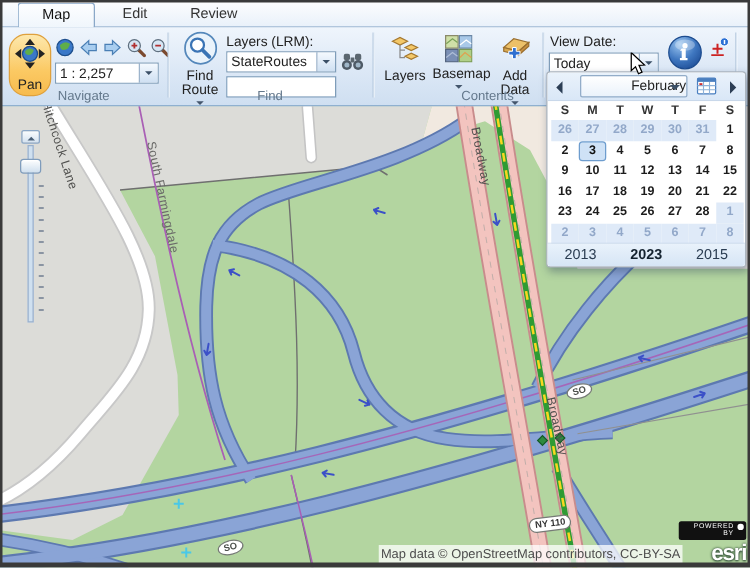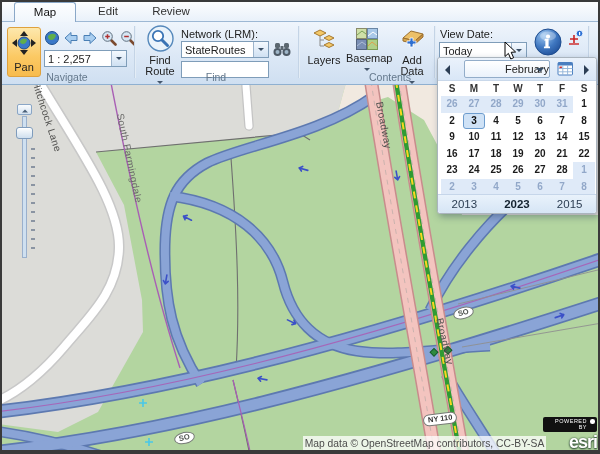--- a/index.html
+++ b/index.html
@@ -13,21 +13,21 @@
   .tab{position:absolute;top:2px;height:20px;line-height:19px;text-align:center;
     font-size:11.5px;color:#333;cursor:default;}
   .tab.active{background:linear-gradient(#fdfeff,#f0f6fc);border:1px solid #8aa8c8;border-bottom:none;
     border-radius:3px 3px 0 0;color:#111;}
   
   .ribbon{position:absolute;left:0;top:22px;width:600px;height:63px;
     background:linear-gradient(#eff5fc,#dce8f6 55%,#cfdff1);border-bottom:1px solid #8fb0d0;z-index:5;}
   .divider{position:absolute;top:4px;height:52px;width:2px;
     background:linear-gradient(90deg,#b4c8de,#f4f9fe);}
   .grouplabel{position:absolute;bottom:1px;font-size:10.5px;color:#64788c;text-align:center;}
-  .panbtn{position:absolute;left:7px;top:5px;width:34px;height:50px;border:1px solid #dfa13d;border-radius:3px;
+  .panbtn{position:absolute;left:7px;top:5px;width:34px;height:50px;border:1px solid #dfa13d;border-radius:14px;
     background:linear-gradient(#fde8ad,#fbc963 60%,#f7bb4e);text-align:center;padding-top:3px;cursor:pointer;}
   .panbtn .lbl{font-size:11px;color:#222;margin-top:2px;}
   .navicons{position:absolute;left:44px;top:8px;display:flex;gap:3px;}
   .icbtn{width:16px;height:16px;display:inline-block;cursor:pointer;}
   .combo{position:absolute;display:flex;height:17px;border:1px solid #7f9db9;background:#fff;}
   .combo input{flex:1;border:none;outline:none;font-size:11px;padding:0 3px;min-width:0;background:#fff;color:#222;}
   .ddbtn{width:15px;height:100%;background:linear-gradient(#f4f9fe,#cfe0f2);border-left:1px solid #9db4cc;
     position:relative;cursor:pointer;flex:0 0 15px;}
   .ddbtn::after{content:"";position:absolute;left:50%;top:50%;transform:translate(-50%,-35%);
     border:3.5px solid transparent;border-top-color:#3a4f66;}
@@ -155,21 +155,21 @@
         <svg width="27" height="27" viewBox="0 0 27 27">
           <circle cx="13.5" cy="13.5" r="12.5" fill="#eaf3fb" stroke="#5588bb" stroke-width="1.4"></circle>
           <circle cx="11" cy="11" r="5.2" fill="#fff" stroke="#3a74b5" stroke-width="1.8"></circle>
           <line x1="15" y1="15" x2="20.5" y2="20.5" stroke="#3a74b5" stroke-width="3" stroke-linecap="round"></line>
         </svg>
       </span>
       <div class="cap"><span>Find</span><br>
       <span>Route</span></div>
       <span class="caret"></span>
     </div>
-    <div class="fieldlbl" style="left:181px;top:6px;">Network (LRM):</div>
+    <div class="fieldlbl" style="left:181px;top:6px;">Layers (LRM):</div>
     <div class="combo" style="left:181px;top:19px;width:88px;">
       <input readonly="" value="StateRoutes" style="">
       <div class="ddbtn"></div>
     </div>
     <span class="icbtn" style="position:absolute;left:273px;top:20px;width:18px;">
       <svg width="18" height="15" viewBox="0 0 18 15">
         <rect x="2" y="1" width="5" height="5" rx="1.5" fill="#5b6770"></rect>
           <rect x="11" y="1" width="5" height="5" rx="1.5" fill="#5b6770"></rect>
         <circle cx="4.5" cy="10" r="4" fill="#4e5a66"></circle>
           <circle cx="13.5" cy="10" r="4" fill="#4e5a66"></circle>

